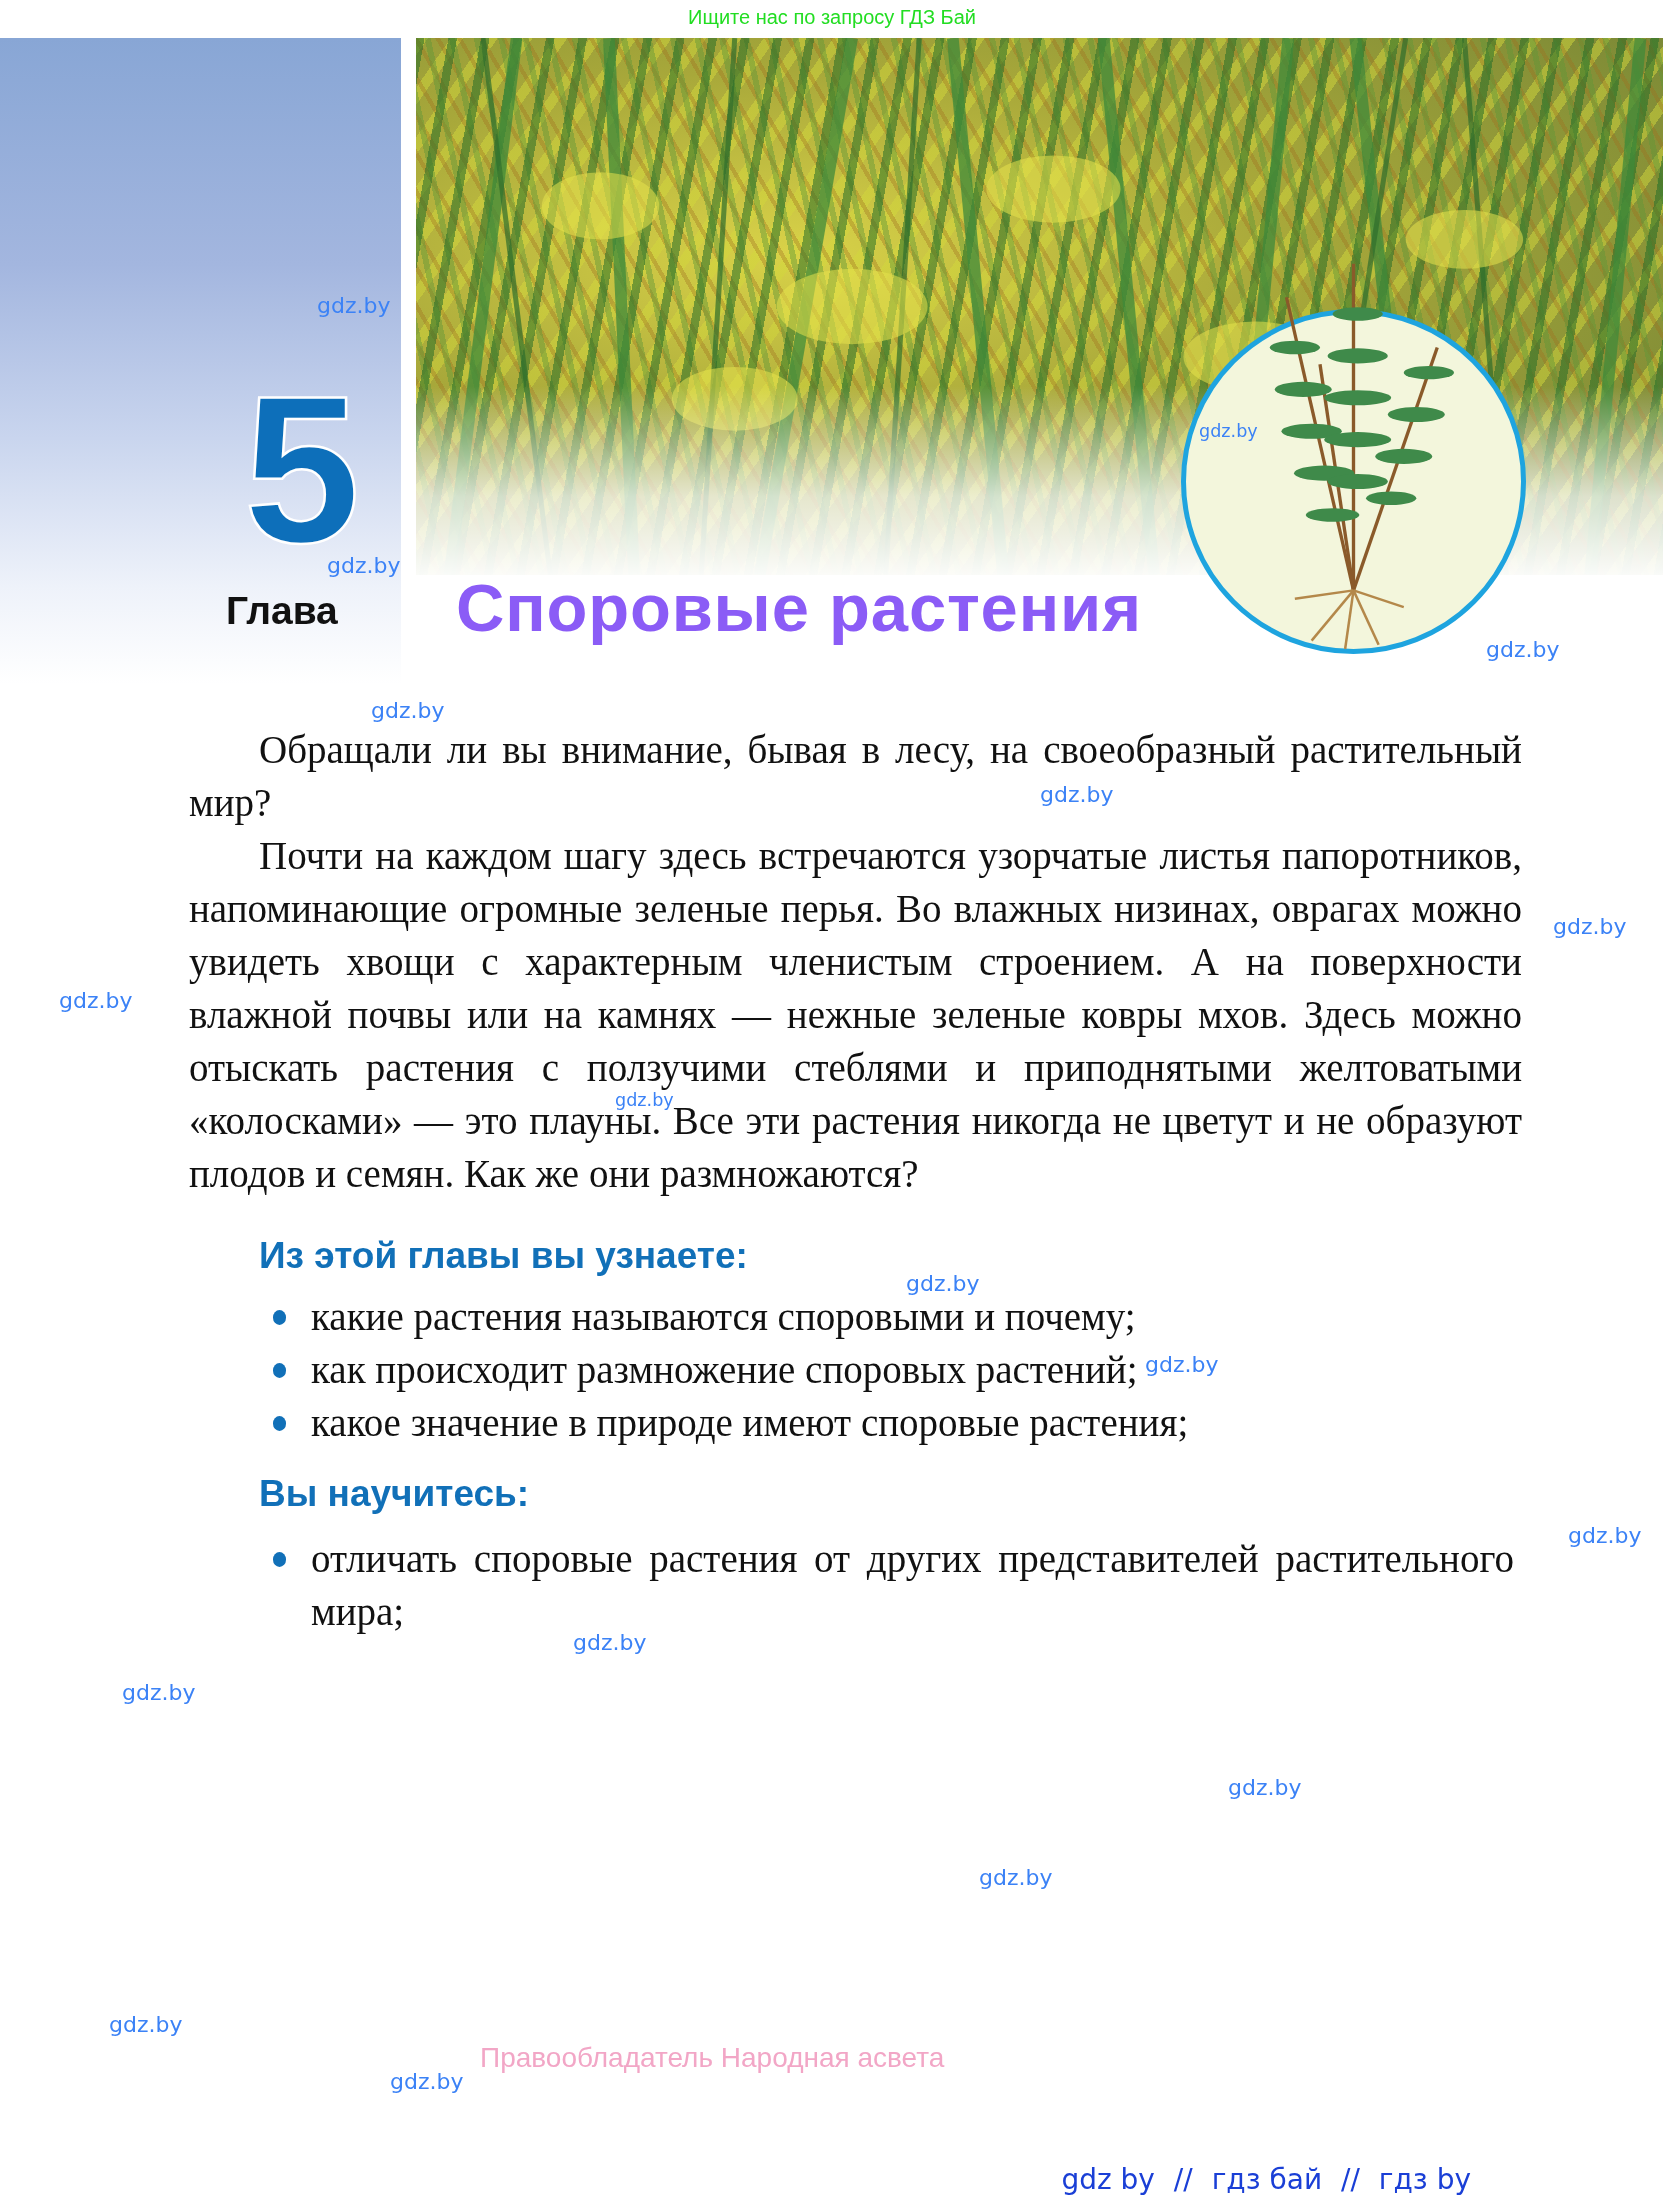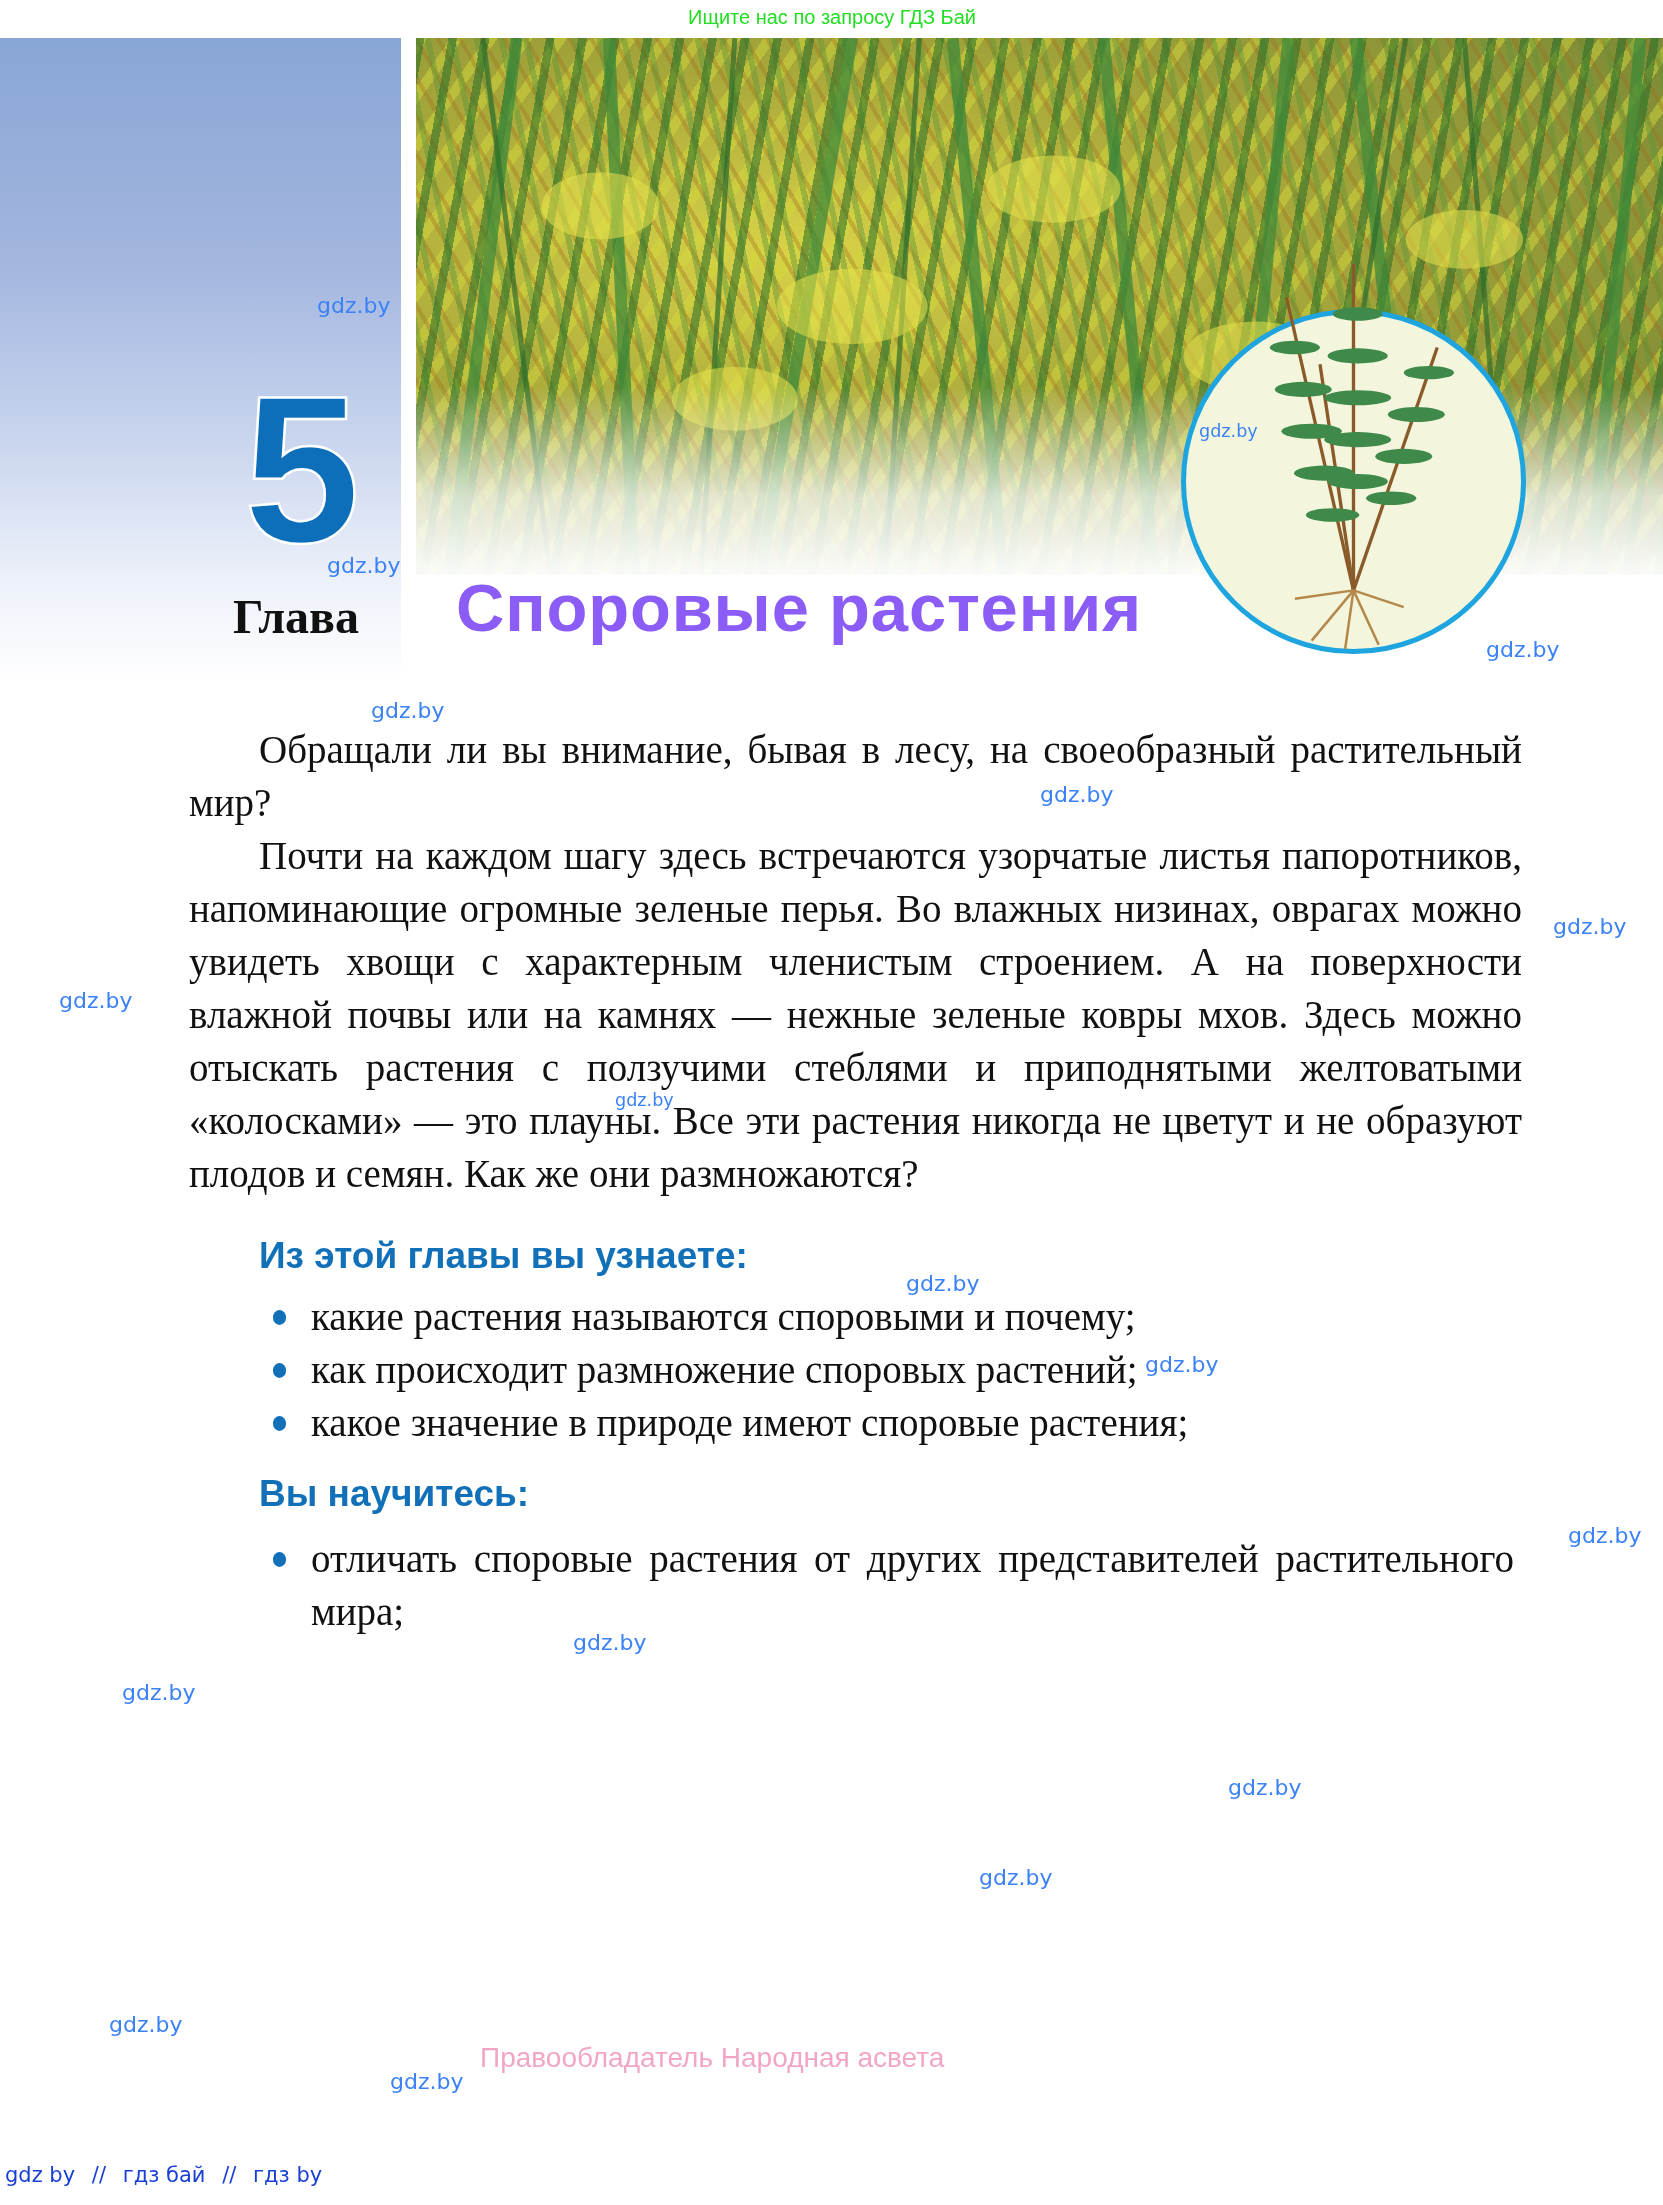--- a/index.html
+++ b/index.html
@@ -31,23 +31,23 @@
     left:416px; top:386px; width:1248px; height:201px;
     background:linear-gradient(to bottom, rgba(255,255,255,0) 0%, rgba(255,255,255,0.75) 55%, #ffffff 100%);
   }
   .chapter-num {
     left:235px; top:373px; width:134px; height:193px;
     font-family:"Liberation Sans", sans-serif; font-weight:bold;
     font-size:210px; line-height:193px; color:#0d6fba;
     -webkit-text-stroke:2.5px #ffffff; text-align:center;
   }
   .chapter-label {
-    left:233px; top:589px;
-    font-family:Liberation Serif, serif; font-weight:bold;
-    font-size:48px; color:#111111;
+    left:226px; top:589px;
+    font-family:Liberation Sans, sans-serif; font-weight:bold;
+    font-size:39px; color:#111111;
   }
   .chapter-title {
     left:456px; top:569px;
     font-family:"Liberation Sans", sans-serif; font-weight:bold;
     font-size:67px; color:#8b5cf6; letter-spacing:0.8px;
   }
   .fern-circle {
     left:1181px; top:309px; width:345px; height:345px; border-radius:50%;
     background:#f3f6dc; border:5.9px solid #1ea4df; box-sizing:border-box; overflow:visible;
   }
@@ -72,22 +72,22 @@
   .wm {
     position:absolute; font-family:"DejaVu Sans", sans-serif;
     font-size:22px; color:#3b82f6;
   }
   .wm-small { font-size:17.6px; }
   .copyright {
     left:480px; top:2042px;
     font-family:"Liberation Sans", sans-serif; font-size:28px; color:#f2a6c6;
   }
   .footer-links {
-    left:0; top:2163px; width:1476px; text-align:left;
-    font-family:"DejaVu Sans", sans-serif; font-size:21px; color:#1a3fd6;
+    left:0; top:2163px; width:1476px; text-align:right;
+    font-family:"DejaVu Sans", sans-serif; font-size:28px; color:#1a3fd6;
   }
   .footer-links span { margin:0 5px; }
 </style>
 </head>
 <body>
 
 <div class="abs top-banner">Ищите нас по запросу ГДЗ Бай</div>
 
 <div class="abs side-panel"></div>
 

